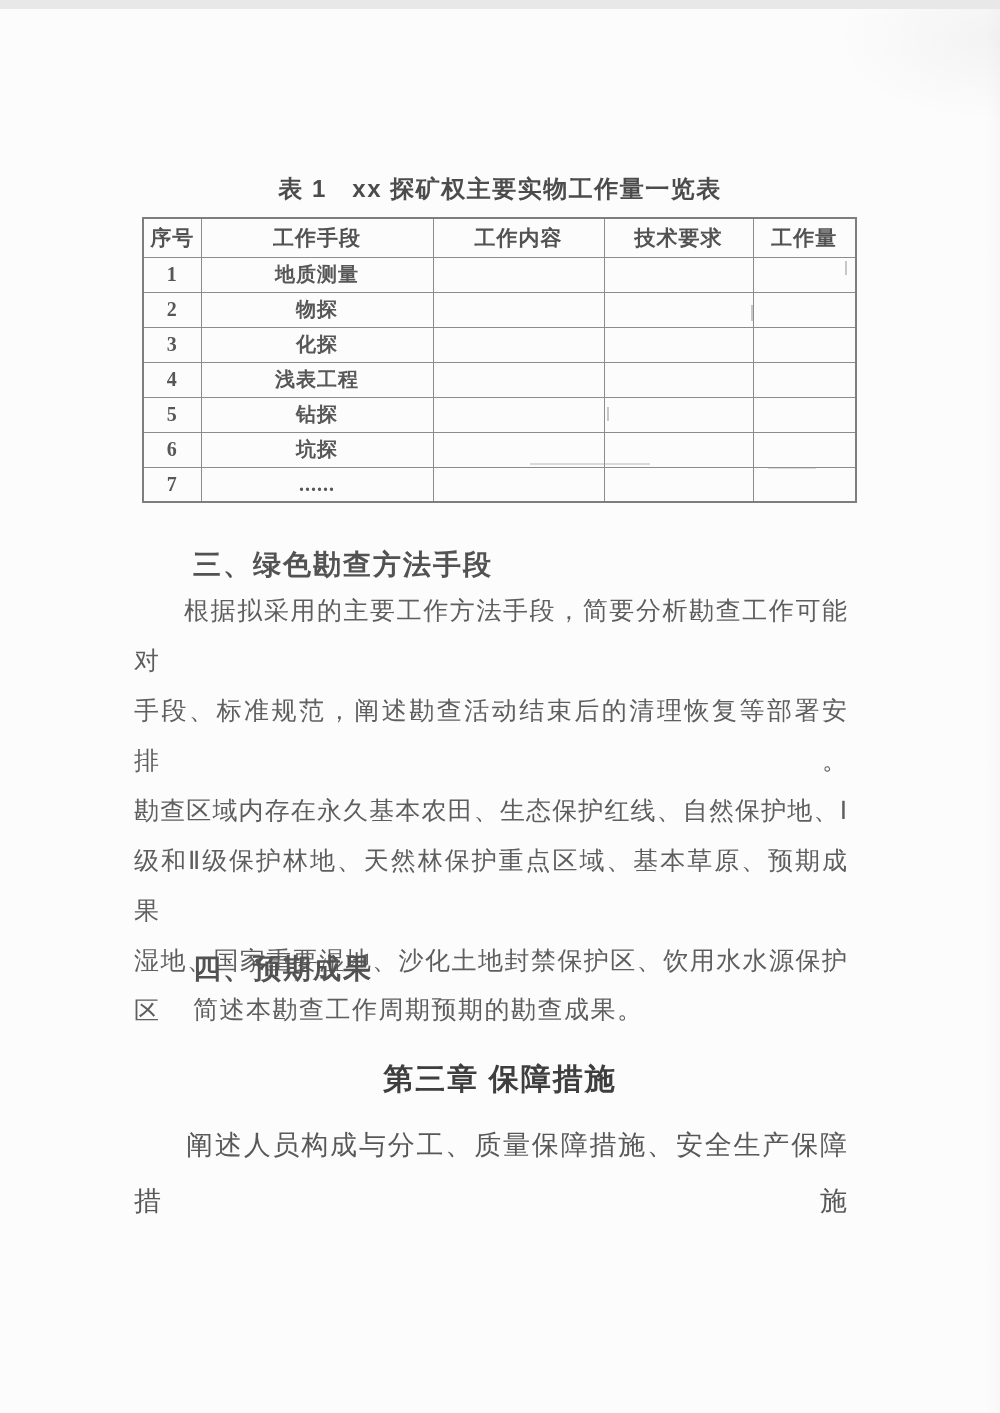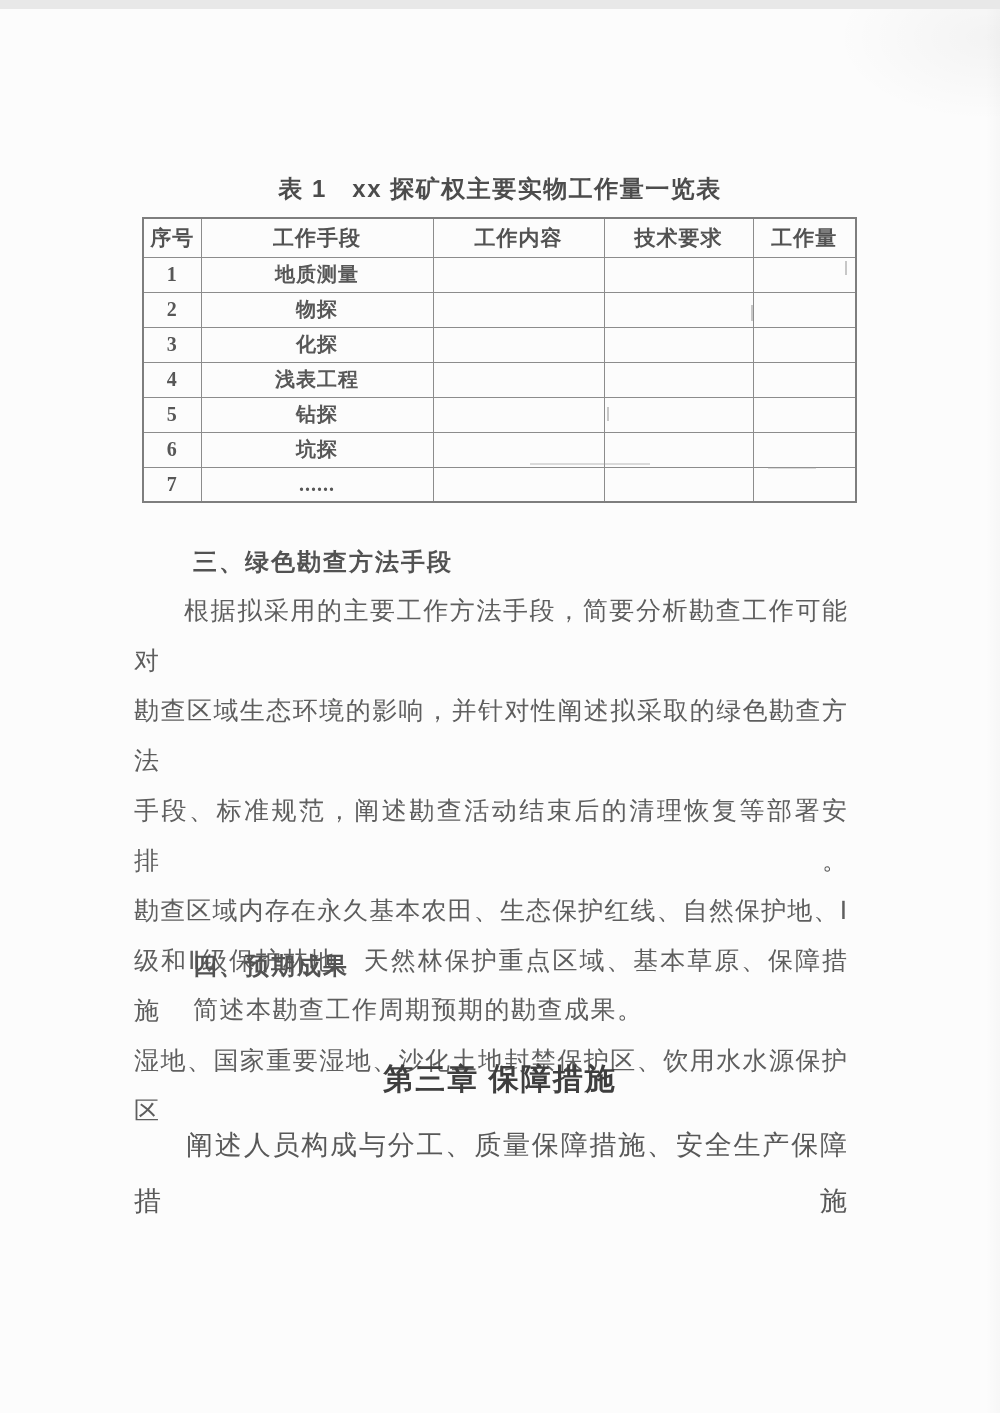--- a/index.html
+++ b/index.html
@@ -44,21 +44,21 @@
   }
   table.worktable thead tr { height: 39px; }
   table.worktable thead th { font-size: 21px; letter-spacing: 1px; color: #525252; }
   table.worktable tbody tr { height: 35px; }
   table.worktable tbody td { font-size: 20px; letter-spacing: 1px; }
   .sec-heading {
     position: absolute;
     left: 193px;
     font-family: Liberation Mono, monospace;
     font-weight: bold;
-    font-size: 24px;
+    font-size: 28px;
     letter-spacing: 2px;
     color: #525252;
   }
   .h-s3 { top: 537px; }
   .h-s4 { top: 941px; }
   .para {
     position: absolute;
     left: 134px;
     width: 714px;
   }
@@ -161,24 +161,23 @@
         <td></td>
         <td></td>
       </tr>
     </tbody>
   </table>
 
   <div class="sec-heading h-s3">三、绿色勘查方法手段</div>
 
   <div class="para p1">
     <span class="line indent fill">根据拟采用的主要工作方法手段，简要分析勘查工作可能对</span>
-    <span class="line fill">勘查区域生态环境的影响，并针对性阐述拟采取的绿色勘查方法</span>
     <span class="line fill">手段、标准规范，阐述勘查活动结束后的清理恢复等部署安排。</span>
     <span class="line fill">勘查区域内存在永久基本农田、生态保护红线、自然保护地、Ⅰ</span>
-    <span class="line fill">级和Ⅱ级保护林地、天然林保护重点区域、基本草原、保障措施</span>
+    <span class="line fill">级和Ⅱ级保护林地、天然林保护重点区域、基本草原、预期成果</span>
     <span class="line fill">湿地、国家重要湿地、沙化土地封禁保护区、饮用水水源保护区</span>
   </div>
 
   <div class="sec-heading h-s4">四、预期成果</div>
 
   <div class="para p2">
     <span class="line">简述本勘查工作周期预期的勘查成果。</span>
   </div>
 
   <div class="chapter-heading">第三章 保障措施</div>

